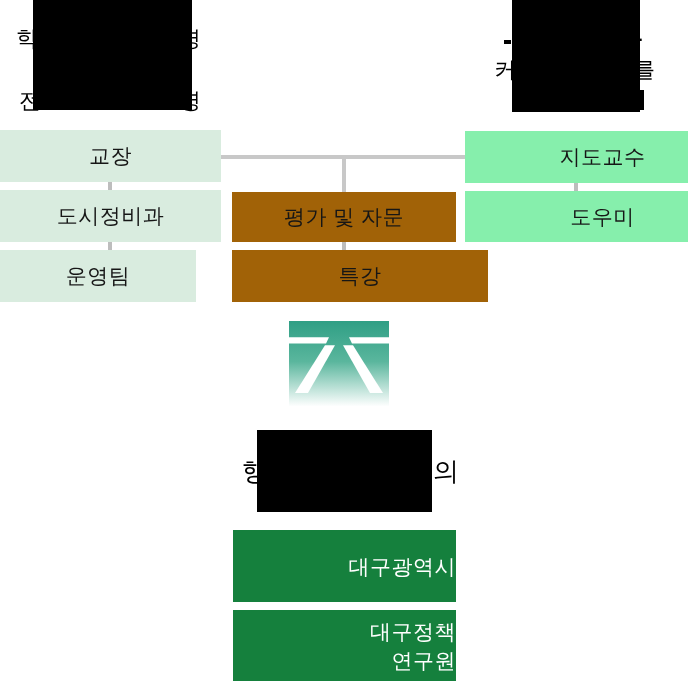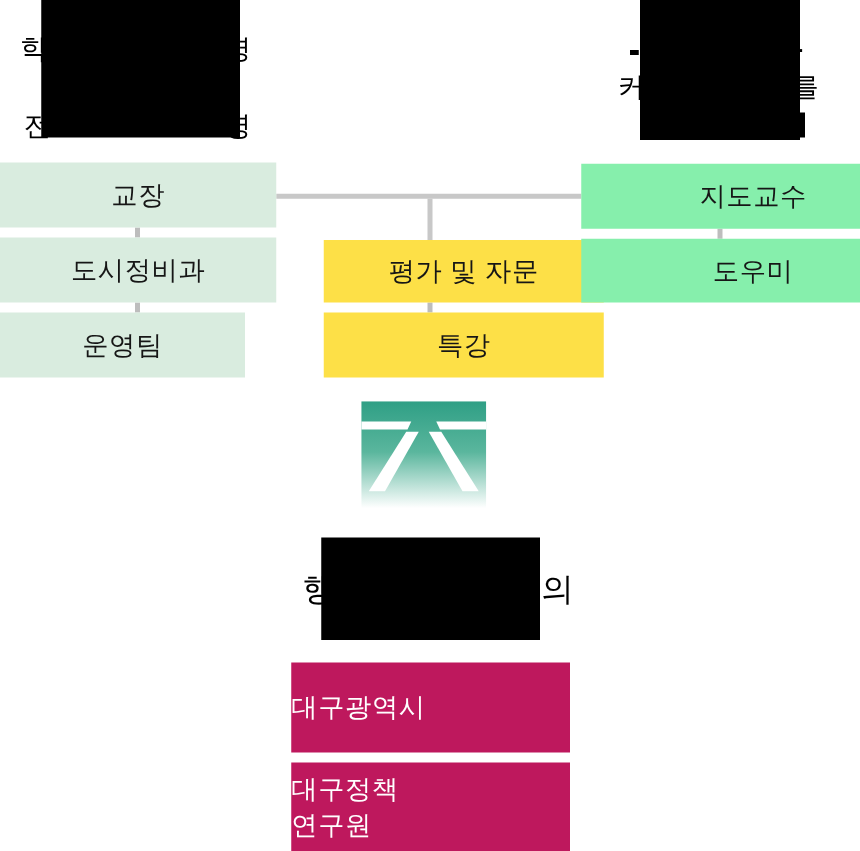--- a/index.html
+++ b/index.html
@@ -8,24 +8,24 @@
     font-family:"Liberation Sans","DejaVu Sans",sans-serif;
     overflow:hidden;
   }
   .abs{position:absolute;}
   .box{
     position:absolute;display:flex;align-items:center;justify-content:center;
     font-size:21px;color:#161616;letter-spacing:0.5px;
   }
   .box.green{background:#d9ecdf;}
   .box.cyan{background:#86efac;padding-left:28px;}
-  .box.gray{background:#fde047;margin-left:27px;}
+  .box.gray{background:#a16207;}
   .partner{
-    position:absolute;display:flex;flex-direction:column;align-items:flex-start;justify-content:center;
-    background:#be185d;color:#ffffff;font-size:21px;line-height:29px;letter-spacing:0.5px;text-align:center;
+    position:absolute;display:flex;flex-direction:column;align-items:flex-end;justify-content:center;
+    background:#15803d;color:#ffffff;font-size:21px;line-height:29px;letter-spacing:0.5px;text-align:center;
   }
   .tick{position:absolute;width:4px;height:8px;background:#bdbdbd;}
   .hline{position:absolute;height:4px;background:#c8c8c8;}
   .vline{position:absolute;width:4px;background:#c8c8c8;}
   .frag{position:absolute;font-size:22px;line-height:24px;color:#000;white-space:pre;}
   .frag.big{font-size:26px;line-height:28px;}
   .redact{position:absolute;background:#000;}
   .sliver{position:absolute;background:#000;}
   .logo{position:absolute;left:289px;top:321px;width:100px;height:90px;}
 </style>
@@ -54,21 +54,21 @@
 <div class="tick" style="left:108px;top:182px"></div>
 <div class="tick" style="left:108px;top:242px"></div>
 <div class="tick" style="left:342px;top:242px"></div>
 <div class="tick" style="left:574px;top:183px"></div>
 
 <div class="box green" style="left:0;top:130px;width:221px;height:52px">교장</div>
 <div class="box green" style="left:0;top:190px;width:221px;height:52px">도시정비과</div>
 <div class="box green" style="left:0;top:250px;width:196px;height:52px">운영팀</div>
 
 <div class="box gray" style="left:232px;top:192px;width:224px;height:50px">평가 및 자문</div>
-<div class="box gray" style="left:232px;top:250px;width:224px;height:52px">특강</div>
+<div class="box gray" style="left:232px;top:250px;width:256px;height:52px">특강</div>
 
 <div class="box cyan" style="left:465px;top:131px;width:219px;height:52px">지도교수</div>
 <div class="box cyan" style="left:465px;top:191px;width:219px;height:51px">도우미</div>
 
 <svg class="logo" viewBox="0 0 100 100" preserveAspectRatio="none">
   <defs>
     <linearGradient id="lg" x1="0" y1="0" x2="0" y2="100" gradientUnits="userSpaceOnUse">
       <stop offset="0" stop-color="#2f9f85"></stop>
       <stop offset="0.45" stop-color="#5ab69d"></stop>
       <stop offset="0.95" stop-color="#ffffff"></stop>

